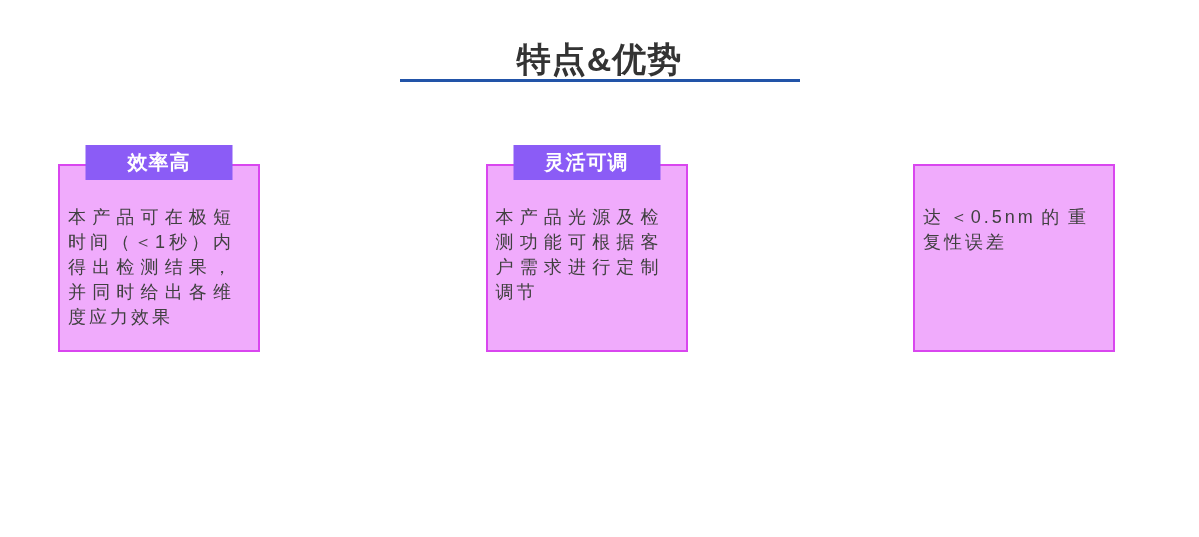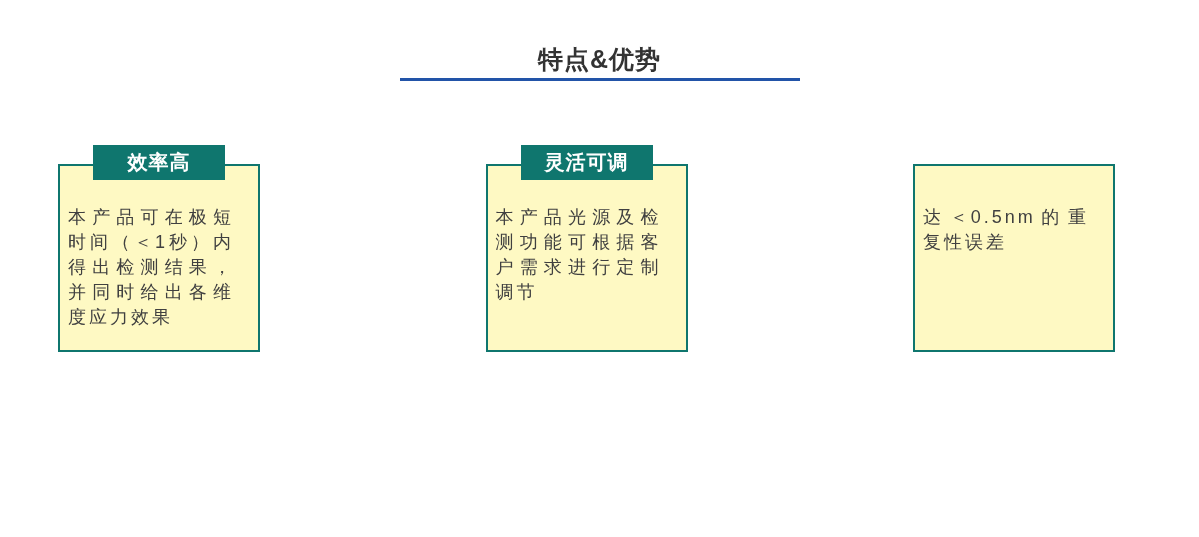--- a/index.html
+++ b/index.html
@@ -13,21 +13,21 @@
   }
   .section-header {
     position: absolute;
     top: 44px;
     left: 0;
     width: 100%;
     text-align: center;
   }
   .section-title {
     display: inline-block;
-    font-size: 25px;
+    font-size: 34px;
     font-weight: bold;
     color: #333333;
     letter-spacing: 1px;
     line-height: 30px;
   }
   .title-underline {
     width: 400px;
     height: 3px;
     background: #2254a8;
     margin: 4px auto 0 auto;
@@ -42,36 +42,36 @@
   }
   .feature-card {
     position: relative;
     width: 202px;
   }
   .card-badge {
     position: absolute;
     top: 0;
     left: 50%;
     transform: translateX(-50%);
-    width: 132px;
+    width: 147px;
     height: 35px;
     line-height: 35px;
-    background: #0f766e;
+    background: #8b5cf6;
     color: #ffffff;
     font-size: 20px;
     font-weight: bold;
     text-align: center;
     letter-spacing: 1px;
     z-index: 2;
   }
   .card-box {
     margin-top: 19px;
     height: 188px;
-    border: 2px solid #0f766e;
-    background: #fef9c3;
+    border: 2px solid #d946ef;
+    background: #f0abfc;
     padding: 39px 24px 0 8px;
   }
   .card-description {
     font-size: 18px;
     line-height: 25px;
     letter-spacing: 3px;
     color: #404040;
     text-align: justify;
     text-justify: inter-character;
   }

